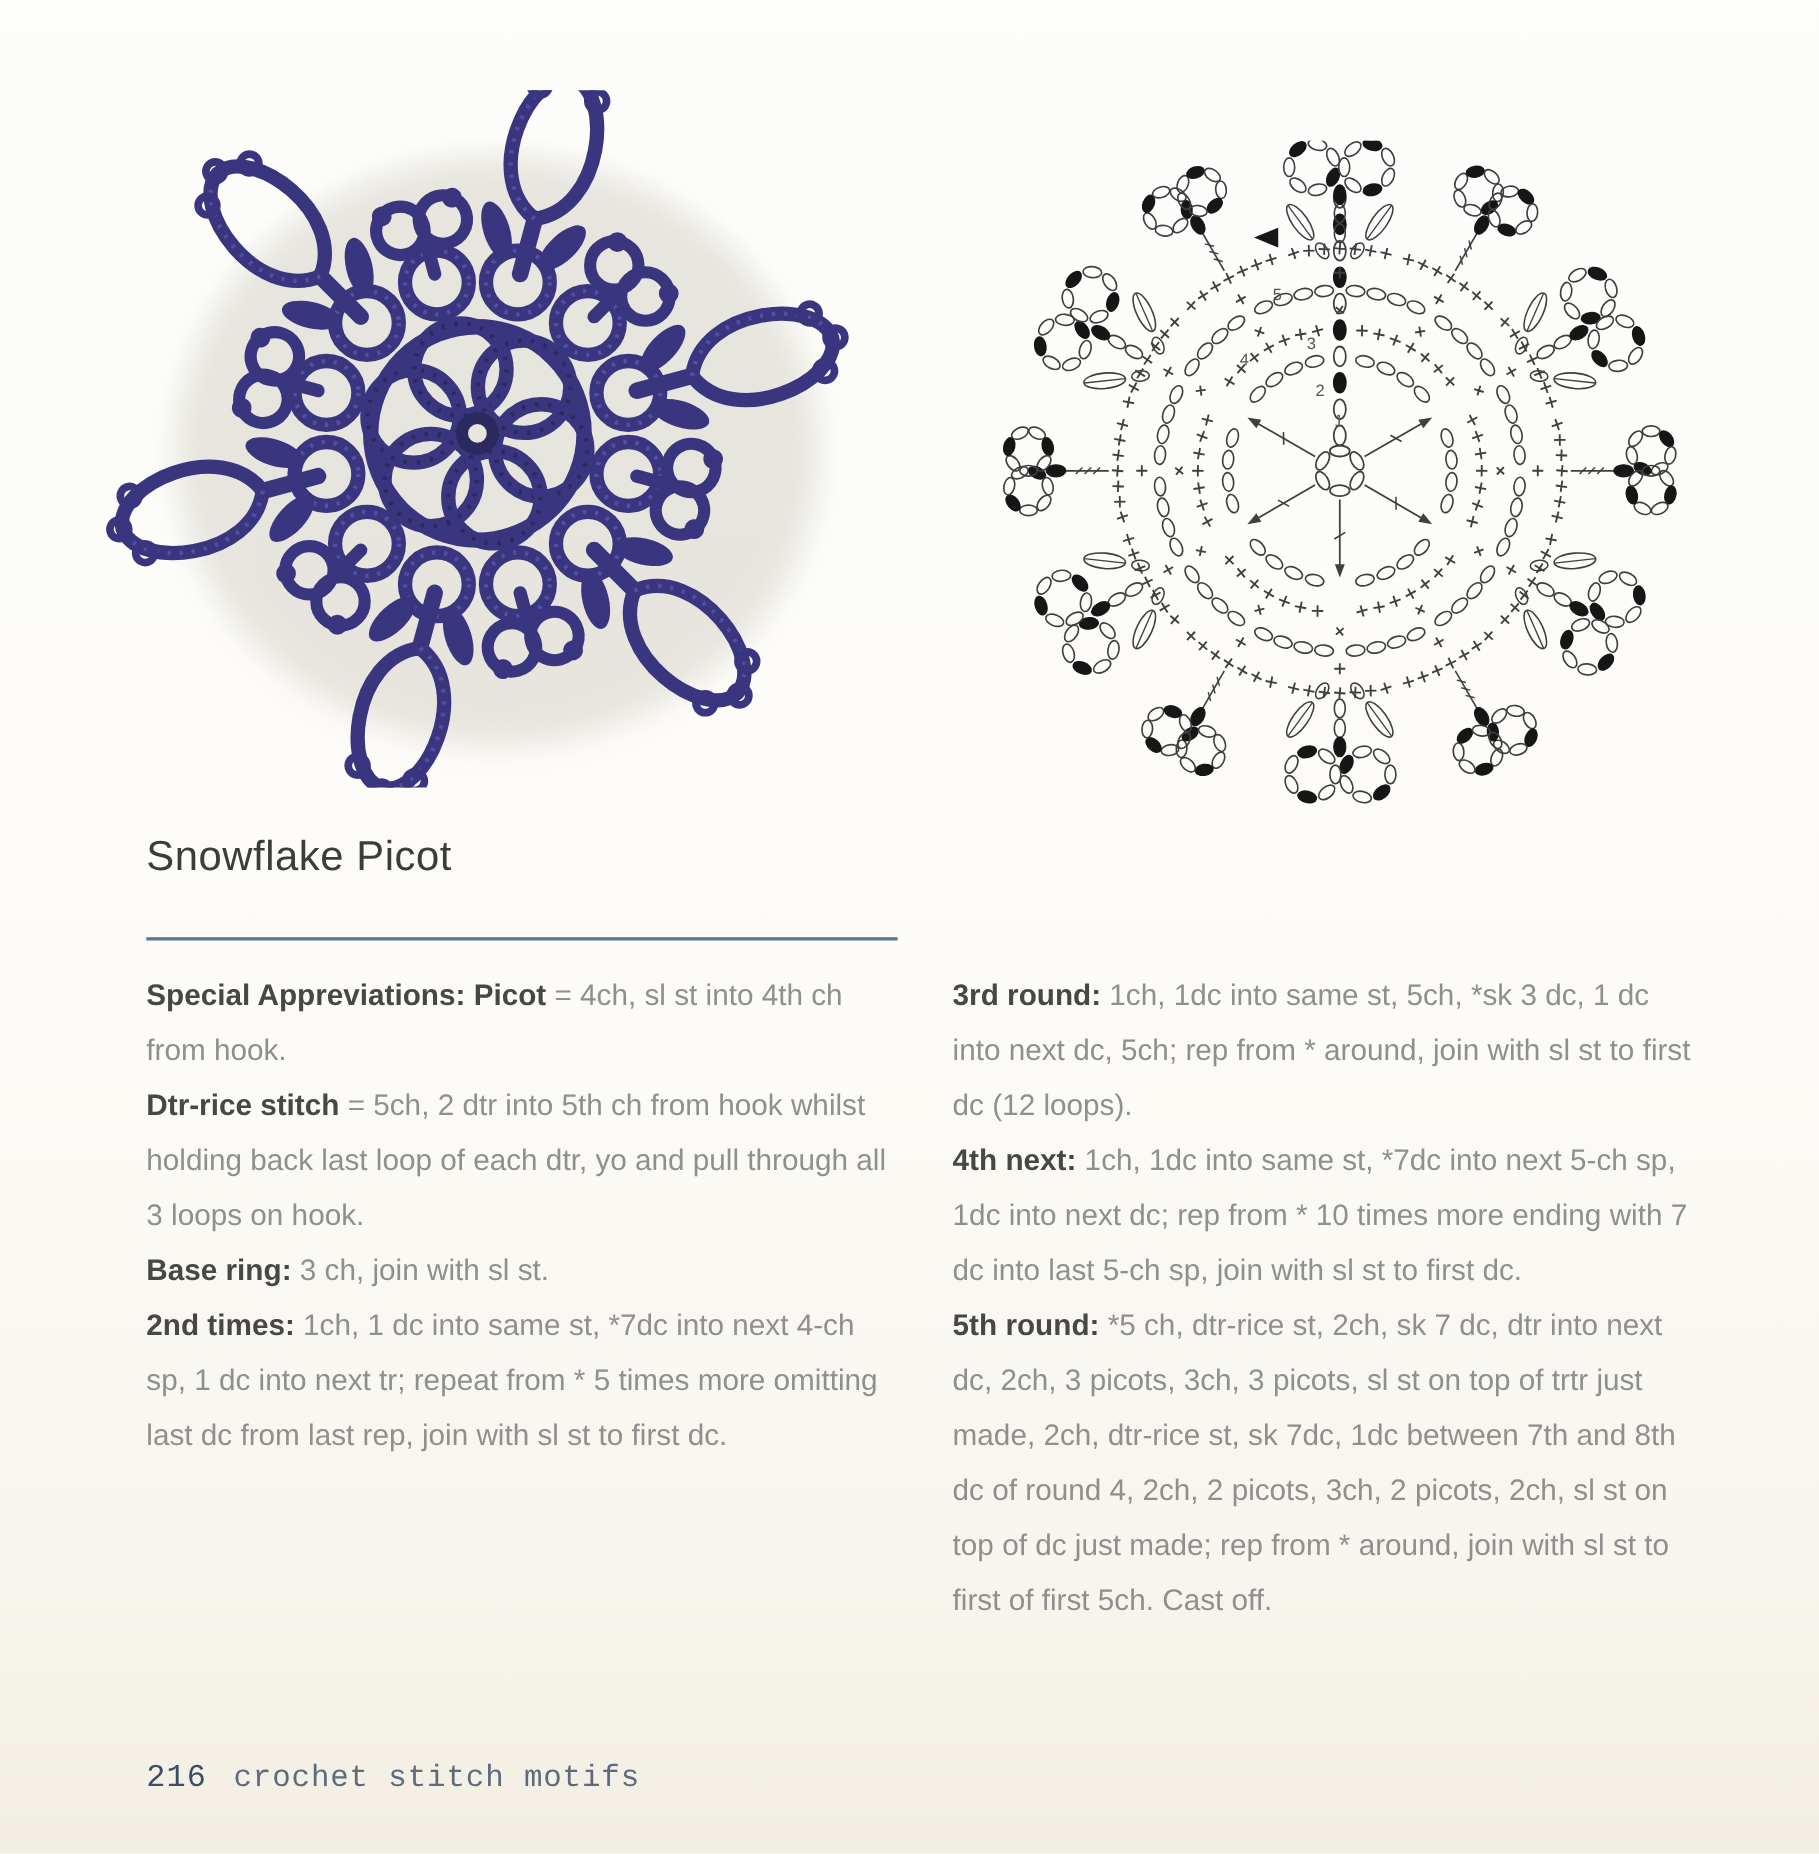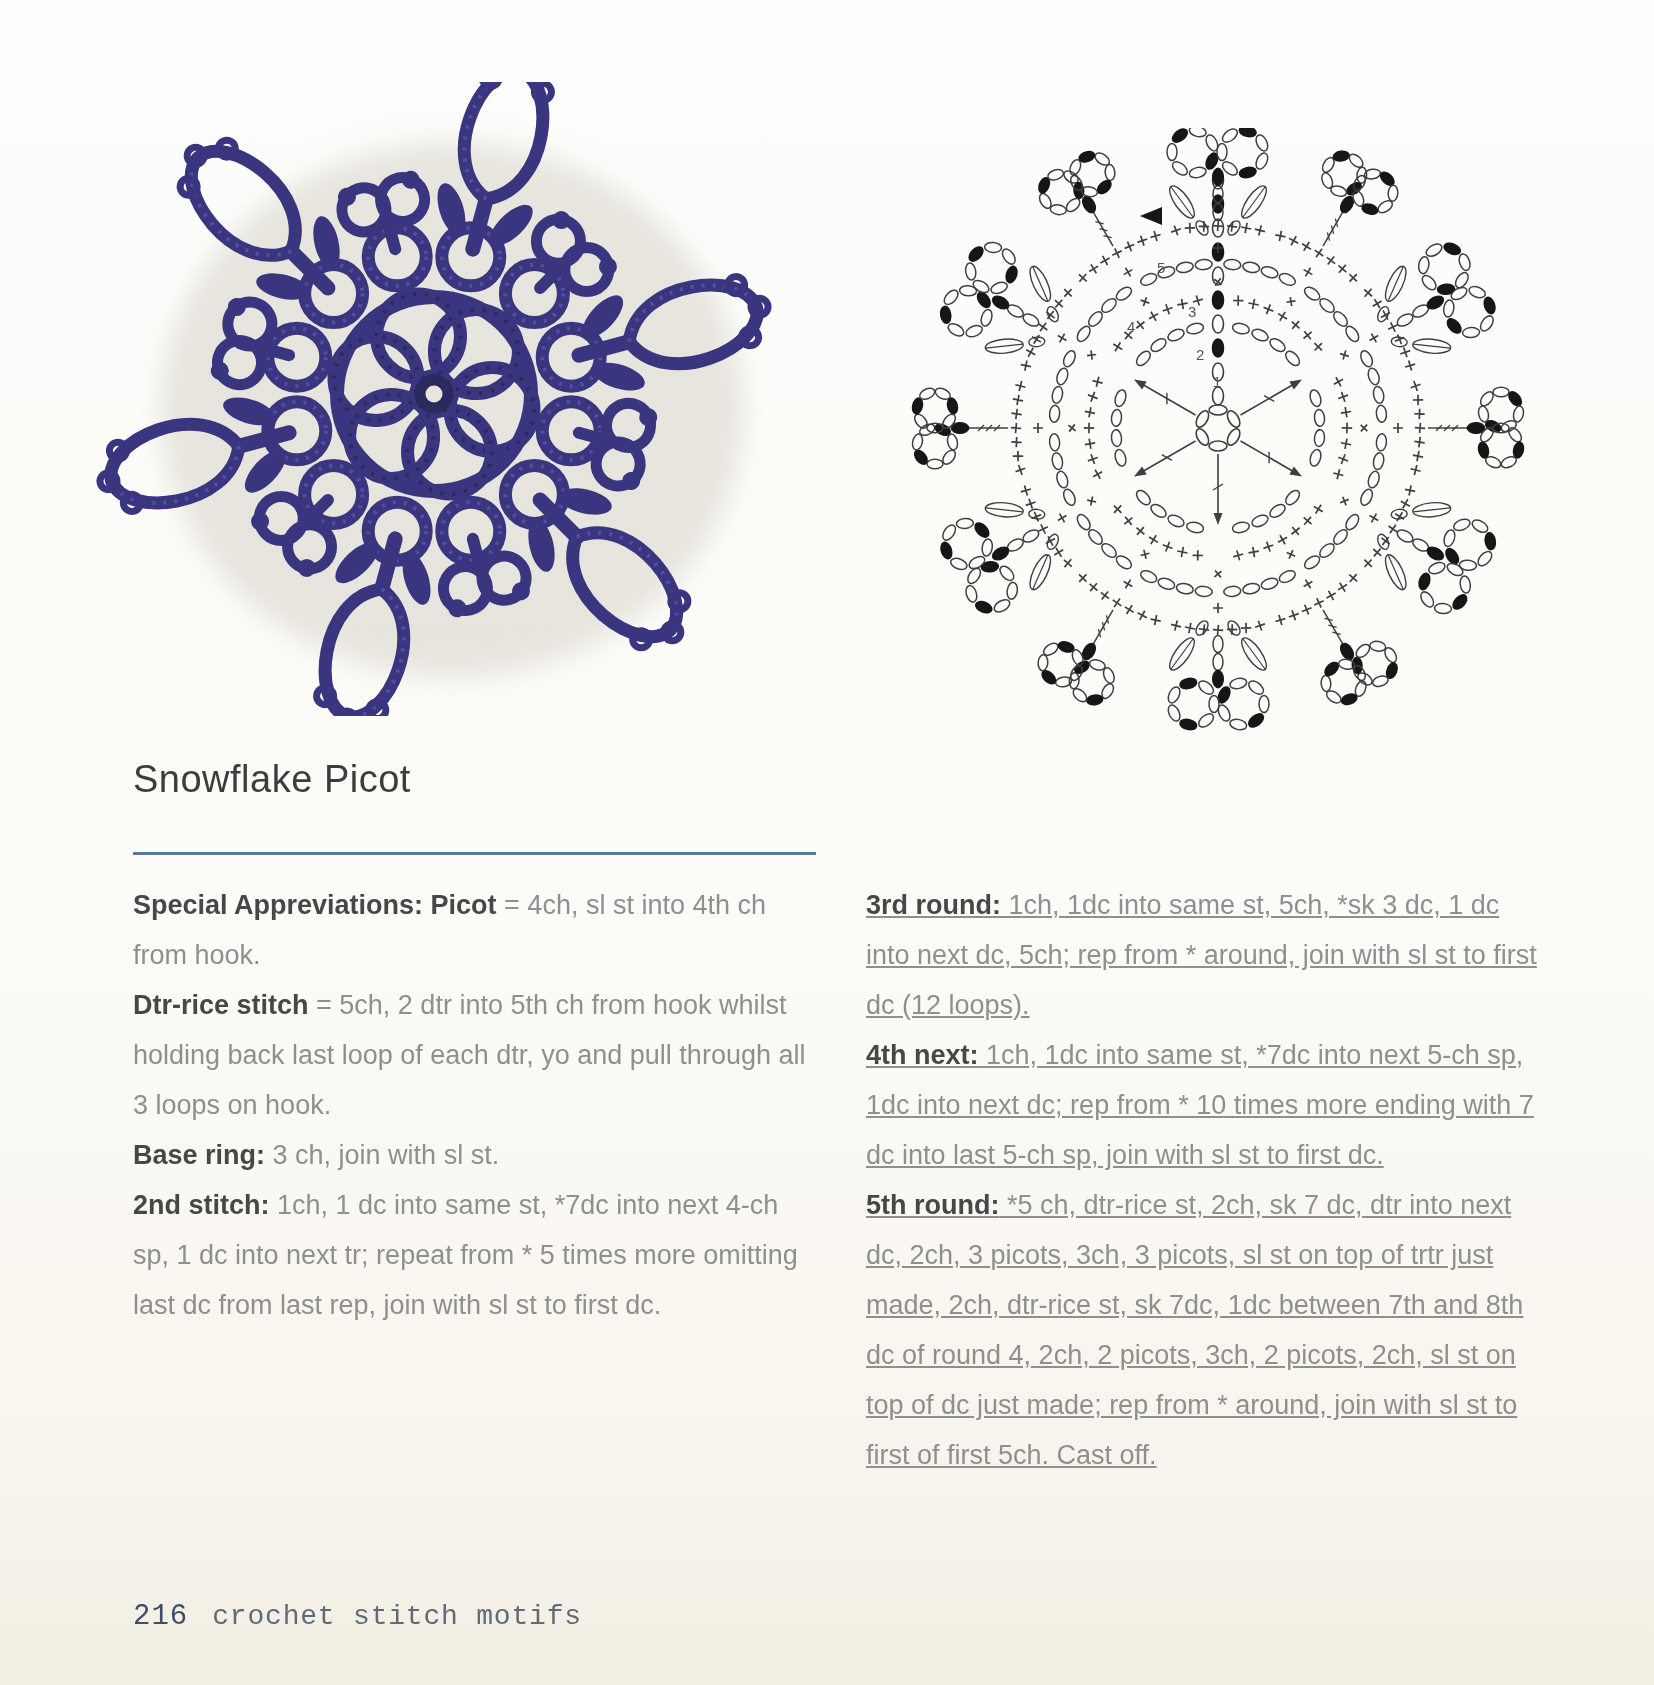--- a/index.html
+++ b/index.html
@@ -10,21 +10,21 @@
   }
   .photo-wrap{position:absolute;left:72px;top:82px;width:724px;height:634px;}
   .chart-wrap{position:absolute;left:908px;top:128px;width:624px;height:604px;}
   .title{
     position:absolute;left:133px;top:758px;width:700px;
     font-size:38px;font-weight:300;color:#3c3c3c;letter-spacing:.5px;
   }
   .rule{position:absolute;left:133px;top:852px;width:683px;height:3px;background:#5b7697;}
   .col{position:absolute;top:880px;font-size:27px;line-height:50px;color:#8f8f8f;font-weight:300;}
   .col-left{left:133px;width:684px;}
-  .col-right{left:866px;width:684px;text-decoration:underline;}
+  .col-right{left:866px;width:684px;}
   .col p{margin:0;padding:0;}
   .col b{color:#474747;font-weight:bold;}
   .footer{position:absolute;left:133px;top:1600px;font-family:Liberation Mono, monospace;}
   .footer .num{font-size:29px;color:#3e4d68;letter-spacing:1px;}
   .footer .txt{font-size:28px;color:#5f6b7b;margin-left:24px;letter-spacing:.8px;}
   svg{display:block;}
 </style>
 </head>
 <body>
 
@@ -733,21 +733,21 @@
     </svg>
 </div>
 
 <div class="title">Snowflake Picot</div>
 <div class="rule" style="background: rgb(91, 118, 151);"></div>
 
 <div class="col col-left">
   <p><b>Special Appreviations: Picot</b><span> = 4ch, sl st into 4th ch from hook.</span></p>
   <p><b>Dtr-rice stitch</b><span> = 5ch, 2 dtr into 5th ch from hook whilst holding back last loop of each dtr, yo and pull through all 3 loops on hook.</span></p>
   <p><b>Base ring:</b><span> 3 ch, join with sl st.</span></p>
-  <p><b>2nd stitch:</b><span> 1ch, 1 dc into same st, *7dc into next 4-ch sp, 1 dc into next tr; repeat from * 5 times more omitting last dc from last rep, join with sl st to first dc.</span></p>
+  <p><b>2nd times:</b><span> 1ch, 1 dc into same st, *7dc into next 4-ch sp, 1 dc into next tr; repeat from * 5 times more omitting last dc from last rep, join with sl st to first dc.</span></p>
 </div>
 
 <div class="col col-right">
   <p><b>3rd round:</b><span> 1ch, 1dc into same st, 5ch, *sk 3 dc, 1 dc into next dc, 5ch; rep from * around, join with sl st to first dc (12 loops).</span></p>
   <p><b>4th next:</b><span> 1ch, 1dc into same st, *7dc into next 5-ch sp, 1dc into next dc; rep from * 10 times more ending with 7 dc into last 5-ch sp, join with sl st to first dc.</span></p>
   <p><b>5th round:</b><span> *5 ch, dtr-rice st, 2ch, sk 7 dc, dtr into next dc, 2ch, 3 picots, 3ch, 3 picots, sl st on top of trtr just made, 2ch, dtr-rice st, sk 7dc, 1dc between 7th and 8th dc of round 4, 2ch, 2 picots, 3ch, 2 picots, 2ch, sl st on top of dc just made; rep from * around, join with sl st to first of first 5ch. Cast off.</span></p>
 </div>
 
 <div class="footer">
   <span class="num">216</span><span class="txt">crochet stitch motifs</span>

